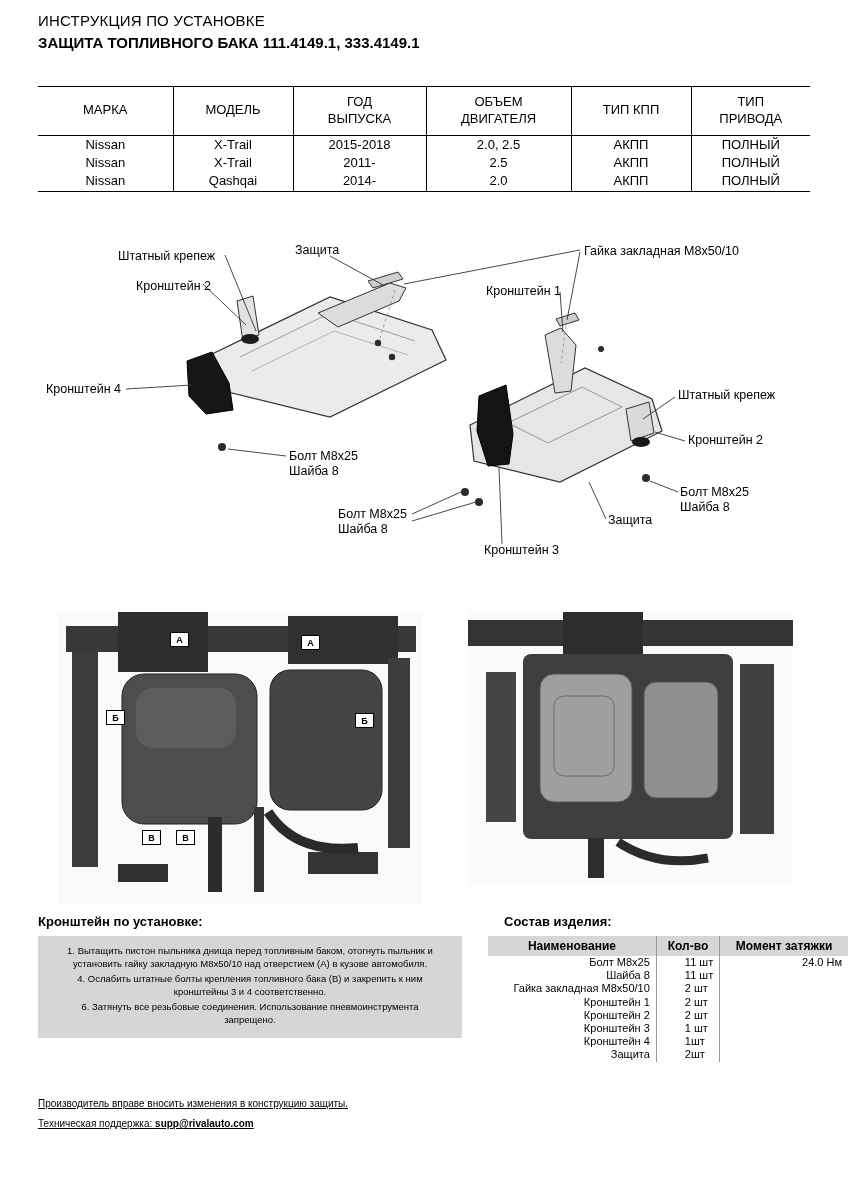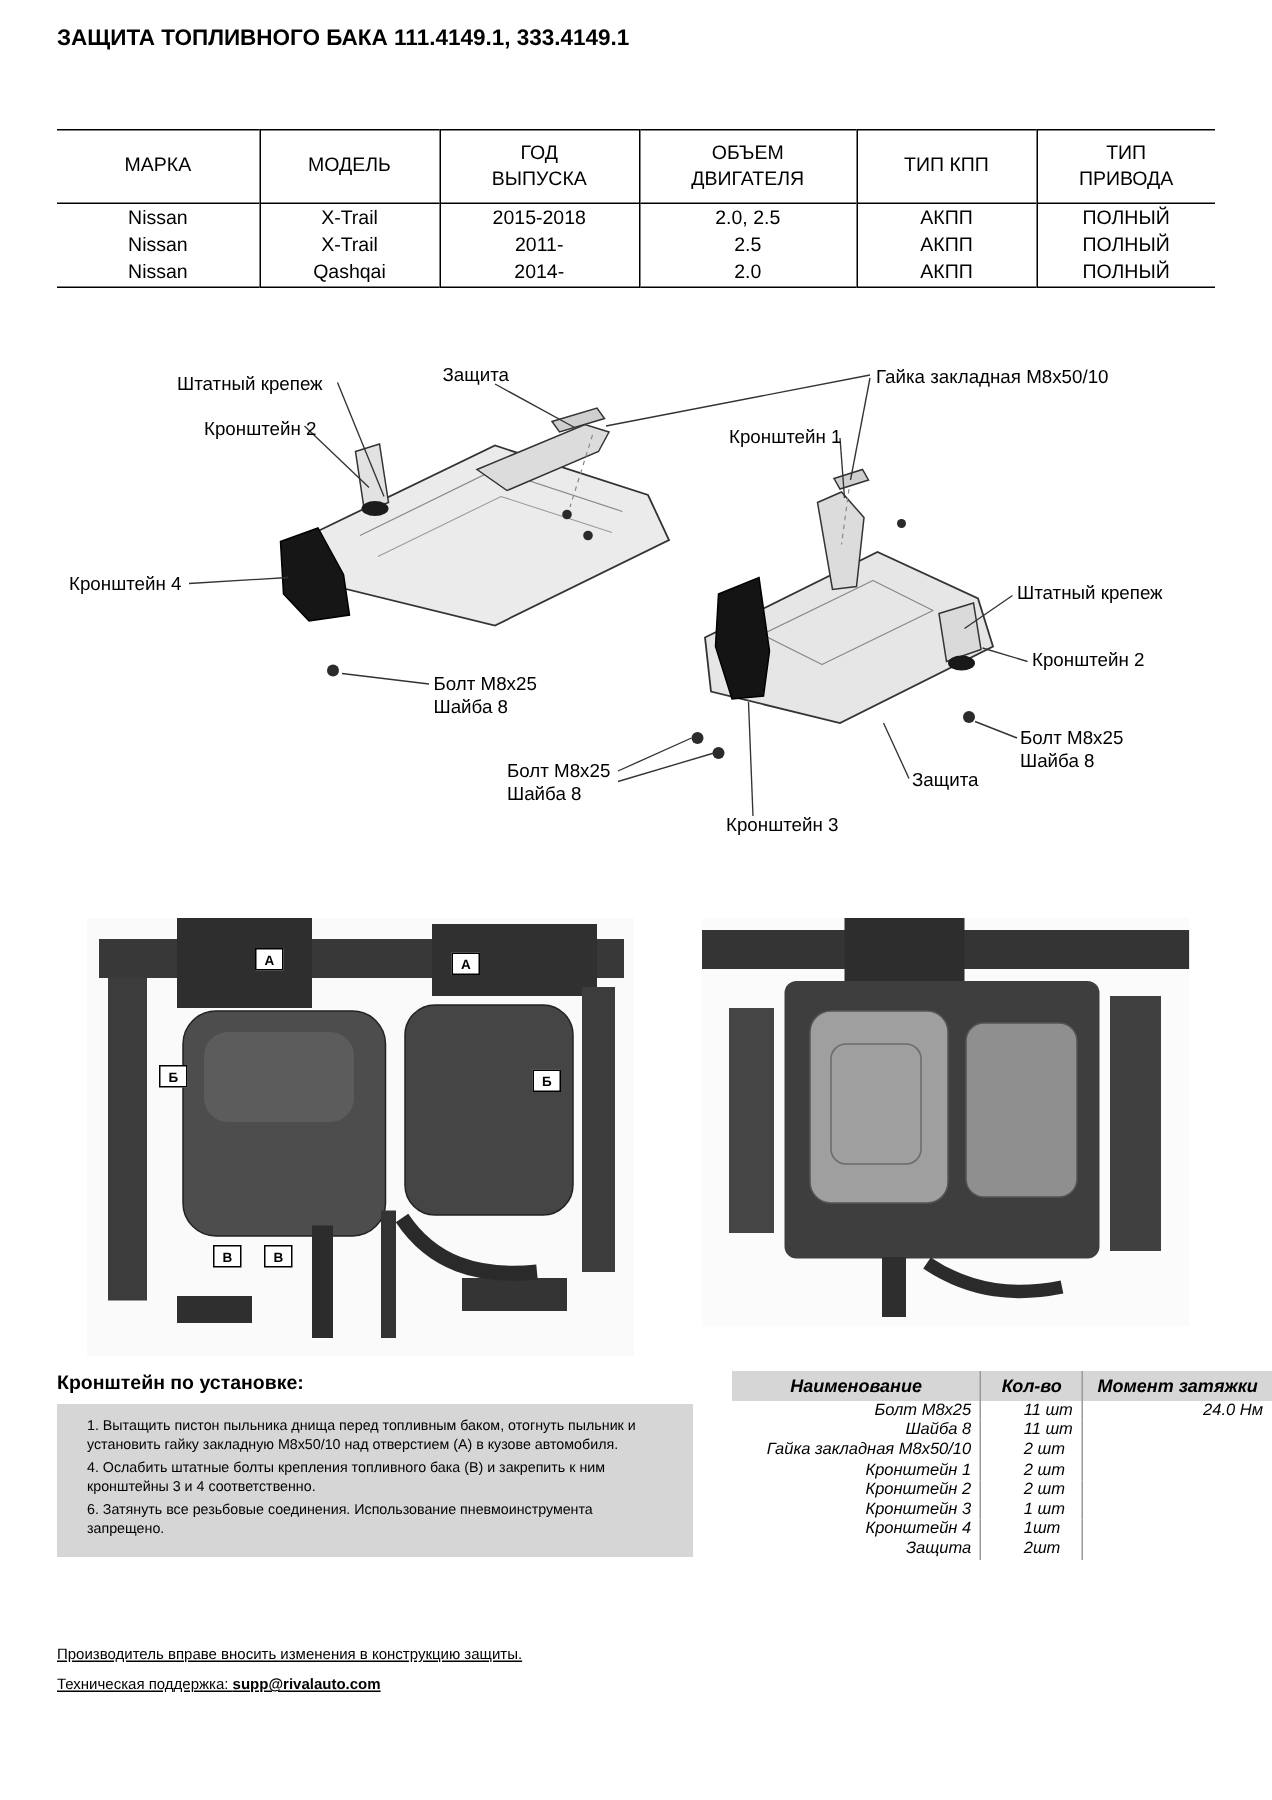--- a/index.html
+++ b/index.html
@@ -24,43 +24,44 @@
   .dlabel { position:absolute; font-size:12.5px; line-height:1.18; white-space:pre-line; }
   
   .photo { position:absolute; overflow:hidden; }
   .photo-left  { left:58px;  top:612px; width:365px; height:292px; }
   .photo-right { left:468px; top:612px; width:325px; height:272px; }
   .marker { position:absolute; width:17px; height:13px; background:#fff; border:1px solid #000;
             font-size:9px; font-weight:700; display:flex; align-items:center; justify-content:center; }
   
   .instr { position:absolute; left:38px; top:914px; width:424px; }
   .section-title { font-size:13px; font-weight:700; margin-bottom:7px; }
-  .instr-box { background:#d6d6d6; padding:9px 20px; font-size:9.5px; line-height:1.32; }
+  .instr-box { background:#d6d6d6; padding:9px 20px; font-size:9.5px; line-height:1.32;text-align:center; }
   .instr-box p { margin:0 0 3px 0; }
   
   .parts { position:absolute; left:488px; top:914px; width:360px; }
   .parts .section-title { padding-left:16px; }
-  .parts-table { width:100%; border-collapse:collapse;font-style:italic; }
+  .parts-table { width:100%; border-collapse:collapse; }
   .parts-table th { background:#d6d6d6; font-size:12px; font-weight:700; padding:3px 2px; text-align:center; }
   .parts-table th + th, .parts-table td + td { border-left:1px solid #9a9a9a; }
   .parts-table td { font-size:11px; padding:0 6px; line-height:1.2; }
   .parts-table td.name { text-align:right; }
   .parts-table td.qty { text-align:left; padding-left:28px; white-space:nowrap; }
   .parts-table td.torque { text-align:right; }
   
   .doc-footer { position:absolute; left:38px; top:1098px; font-size:10px;text-decoration:underline; }
   .doc-footer .line { margin-bottom:9px; }
   .bold { font-weight:700; }
 </style>
 </head>
 <body>
 
 <div class="page">
 
   <div class="doc-header">
+    <div class="h1">ИНСТРУКЦИЯ ПО УСТАНОВКЕ</div>
     <div class="h2">ЗАЩИТА ТОПЛИВНОГО БАКА  111.4149.1, 333.4149.1</div>
   </div>
 
   <table class="vehicle-table">
     <colgroup>
       <col style="width:135px">
         <col style="width:120px">
         <col style="width:133px">
       <col style="width:145px">
         <col style="width:120px">
@@ -216,20 +217,21 @@
   <div class="instr">
     <div class="section-title">Кронштейн по установке:</div>
     <div class="instr-box">
       <p>1. Вытащить пистон пыльника днища перед топливным баком, отогнуть пыльник и установить гайку закладную М8х50/10 над отверстием (А) в кузове автомобиля.</p>
       <p>4. Ослабить штатные болты крепления топливного бака (В) и закрепить к ним кронштейны 3 и 4 соответственно.</p>
       <p>6. Затянуть все резьбовые соединения. Использование пневмоинструмента запрещено.</p>
     </div>
   </div>
 
   <div class="parts">
+    <div class="section-title">Состав изделия:</div>
     <table class="parts-table">
       <colgroup>
           <col style="width:170px">
           <col style="width:60px">
           <col style="width:130px">
         </colgroup>
       <thead>
         <tr>
           <th>Наименование</th>
           <th>Кол-во</th>

